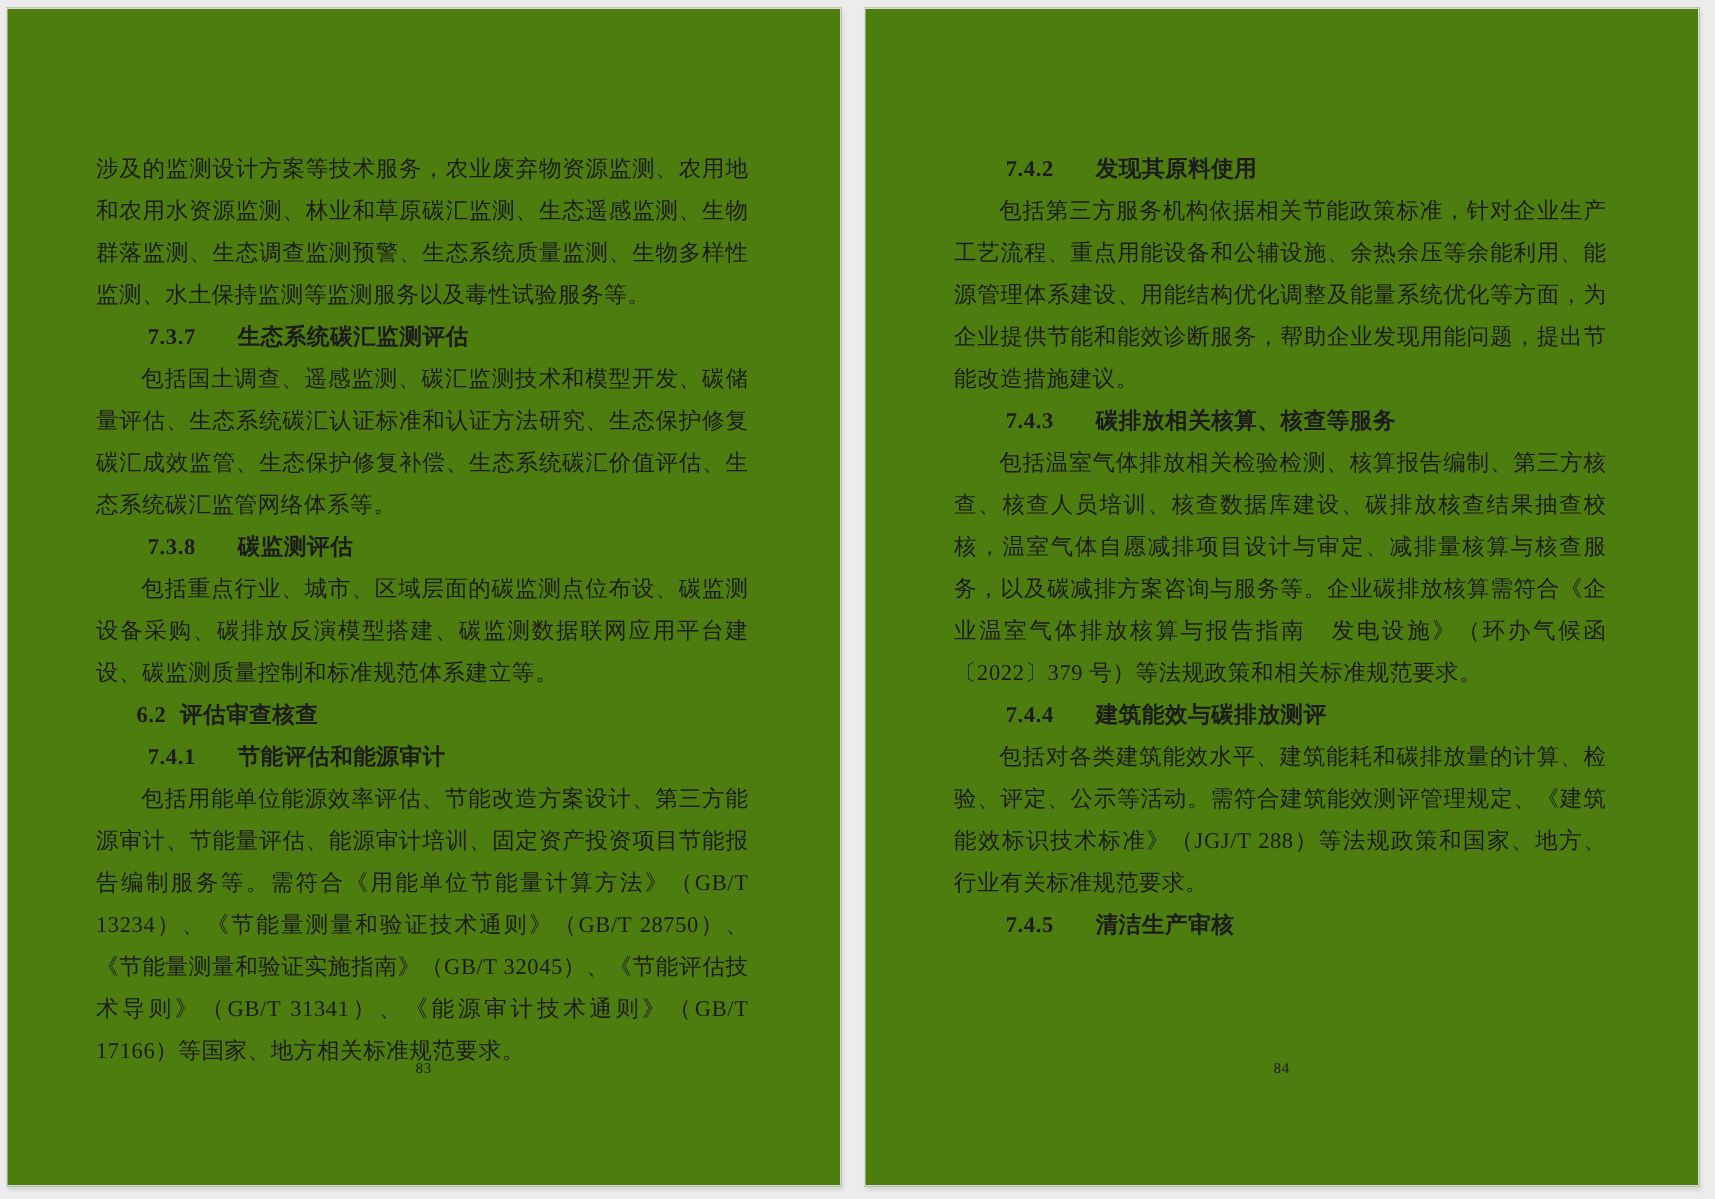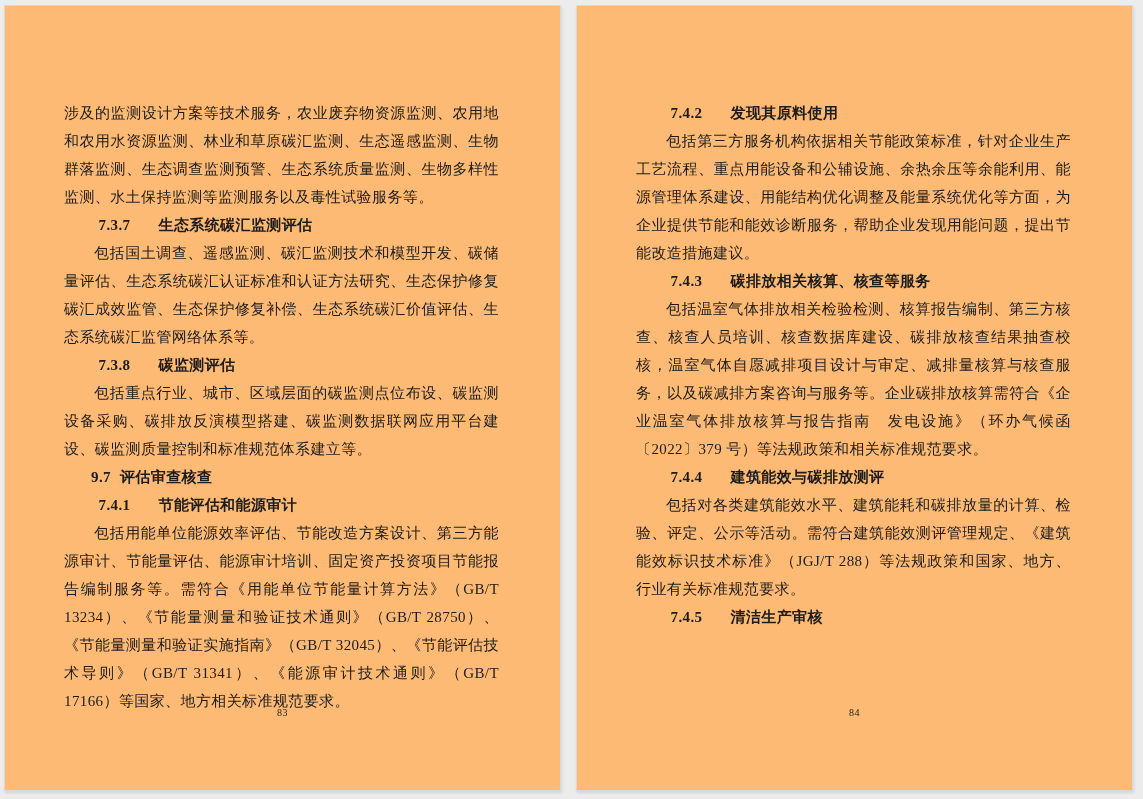--- a/index.html
+++ b/index.html
@@ -16,21 +16,21 @@
     left: 4px;
     top: 5px;
     display: flex;
     gap: 15px;
   }
   .page {
     position: relative;
     width: 557px;
     height: 786px;
     box-sizing: border-box;
-    background: #fdba74;
+    background: #4d7c0f;
     border: 1px solid #d9d9d9;
     box-shadow: 1px 2px 3px rgba(0,0,0,0.10);
     padding: 93px 61px 0 59px;
   }
   .page p {
     margin: 0;
     font-size: 15px;
     line-height: 28px;
     letter-spacing: 0.4px;
     text-align: justify;
@@ -62,21 +62,21 @@
     <p class="cont">涉及的监测设计方案等技术服务，农业废弃物资源监测、农用地和农用水资源监测、林业和草原碳汇监测、生态遥感监测、生物群落监测、生态调查监测预警、生态系统质量监测、生物多样性监测、水土保持监测等监测服务以及毒性试验服务等。</p>
     <p class="h3">
       <span class="num">7.3.7</span><span>生态系统碳汇监测评估</span>
     </p>
     <p class="body">包括国土调查、遥感监测、碳汇监测技术和模型开发、碳储量评估、生态系统碳汇认证标准和认证方法研究、生态保护修复碳汇成效监管、生态保护修复补偿、生态系统碳汇价值评估、生态系统碳汇监管网络体系等。</p>
     <p class="h3">
       <span class="num">7.3.8</span><span>碳监测评估</span>
     </p>
     <p class="body">包括重点行业、城市、区域层面的碳监测点位布设、碳监测设备采购、碳排放反演模型搭建、碳监测数据联网应用平台建设、碳监测质量控制和标准规范体系建立等。</p>
     <p class="h2">
-      <span class="num">9.7</span><span>评估审查核查</span>
+      <span class="num">6.2</span><span>评估审查核查</span>
     </p>
     <p class="h3">
       <span class="num">7.4.1</span><span>节能评估和能源审计</span>
     </p>
     <p class="body">包括用能单位能源效率评估、节能改造方案设计、第三方能源审计、节能量评估、能源审计培训、固定资产投资项目节能报告编制服务等。需符合《用能单位节能量计算方法》（GB/T 13234）、《节能量测量和验证技术通则》（GB/T 28750）、《节能量测量和验证实施指南》（GB/T 32045）、《节能评估技术导则》（GB/T 31341）、《能源审计技术通则》（GB/T 17166）等国家、地方相关标准规范要求。</p>
     <div class="pagenum">83</div>
   </div>
 
   <div class="page">
     <p class="h3">

